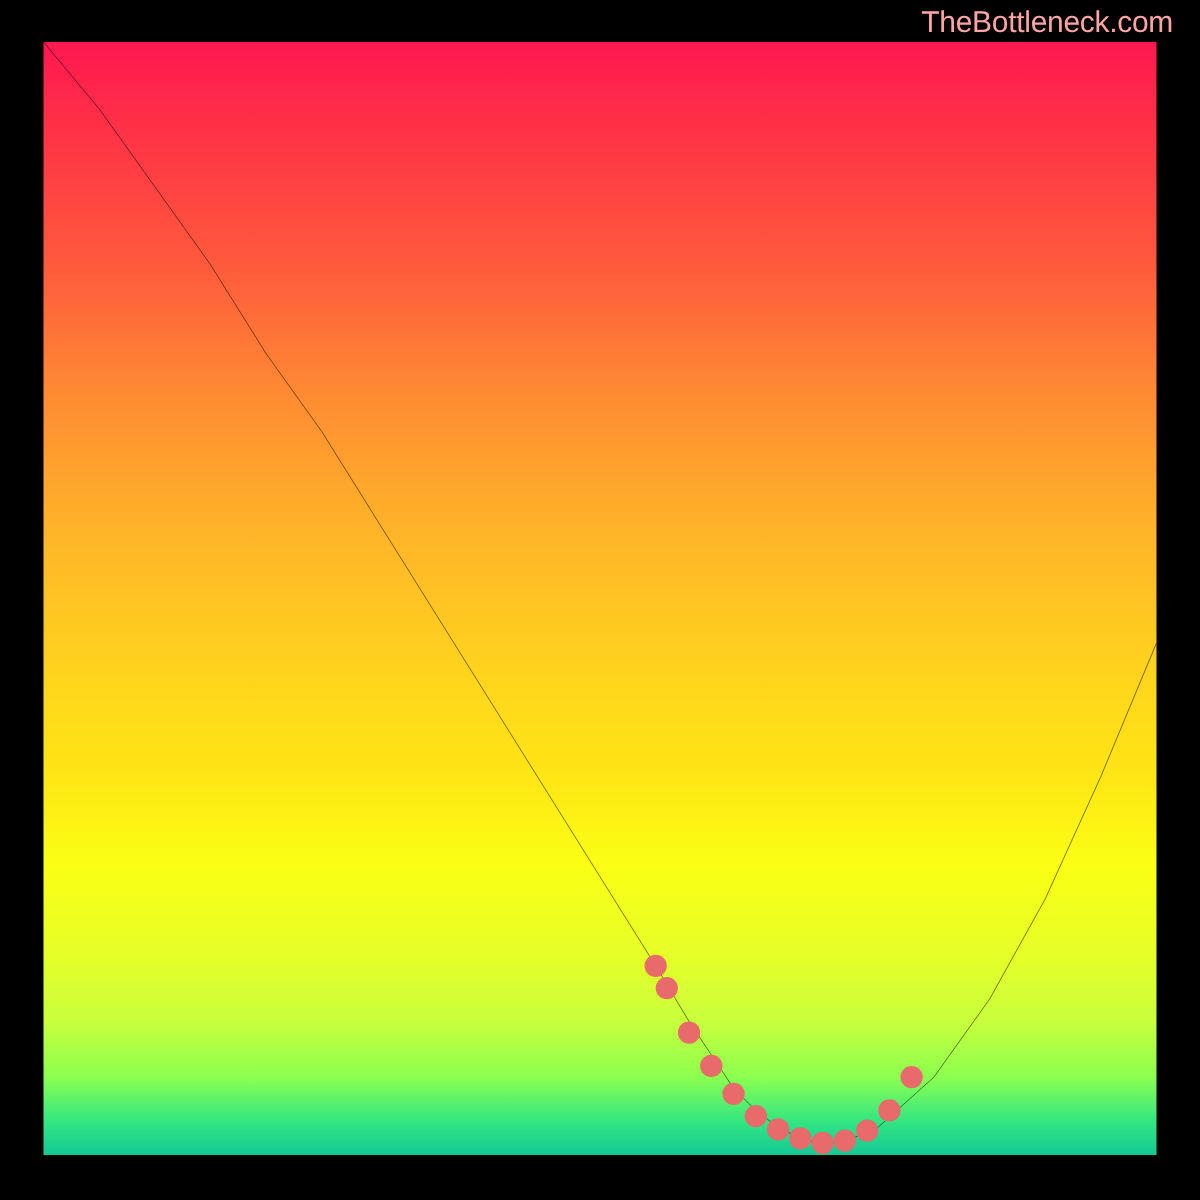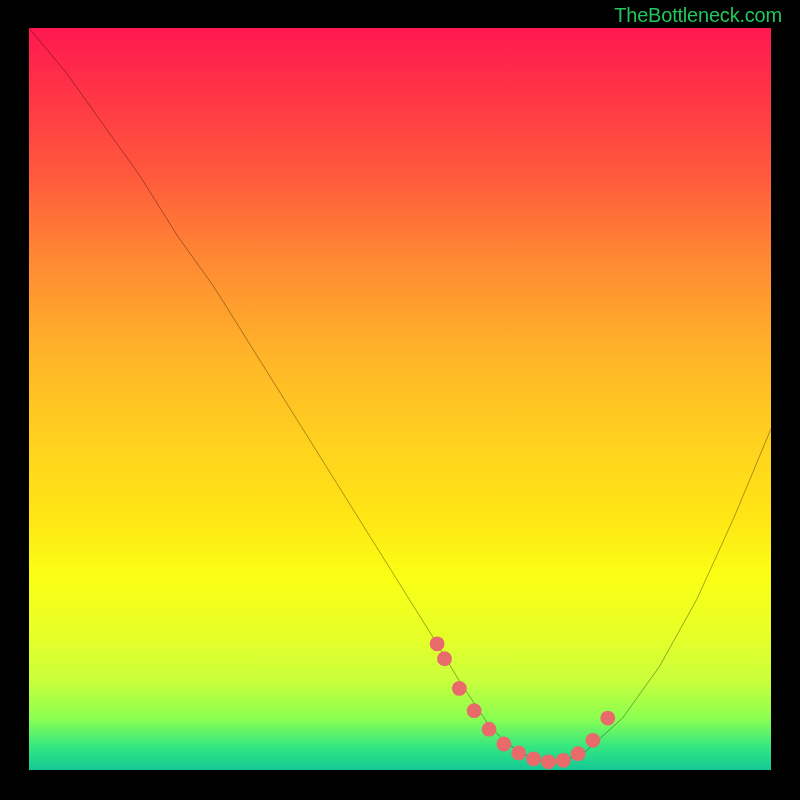--- a/index.html
+++ b/index.html
@@ -47,21 +47,21 @@
     left: 29px;
     top: 28px;
     width: 742px;
     height: 742px;
     overflow: visible;
   }
   .watermark {
     position: absolute;
     top: 4px;
     right: 18px;
-    color: #22c55e;
+    color: #fca5a5;
     font-size: 20px;
     font-weight: 500;
     letter-spacing: -0.2px;
     user-select: none;
   }
 </style>
 </head>
 <body>
 
 <div class="frame"></div>

